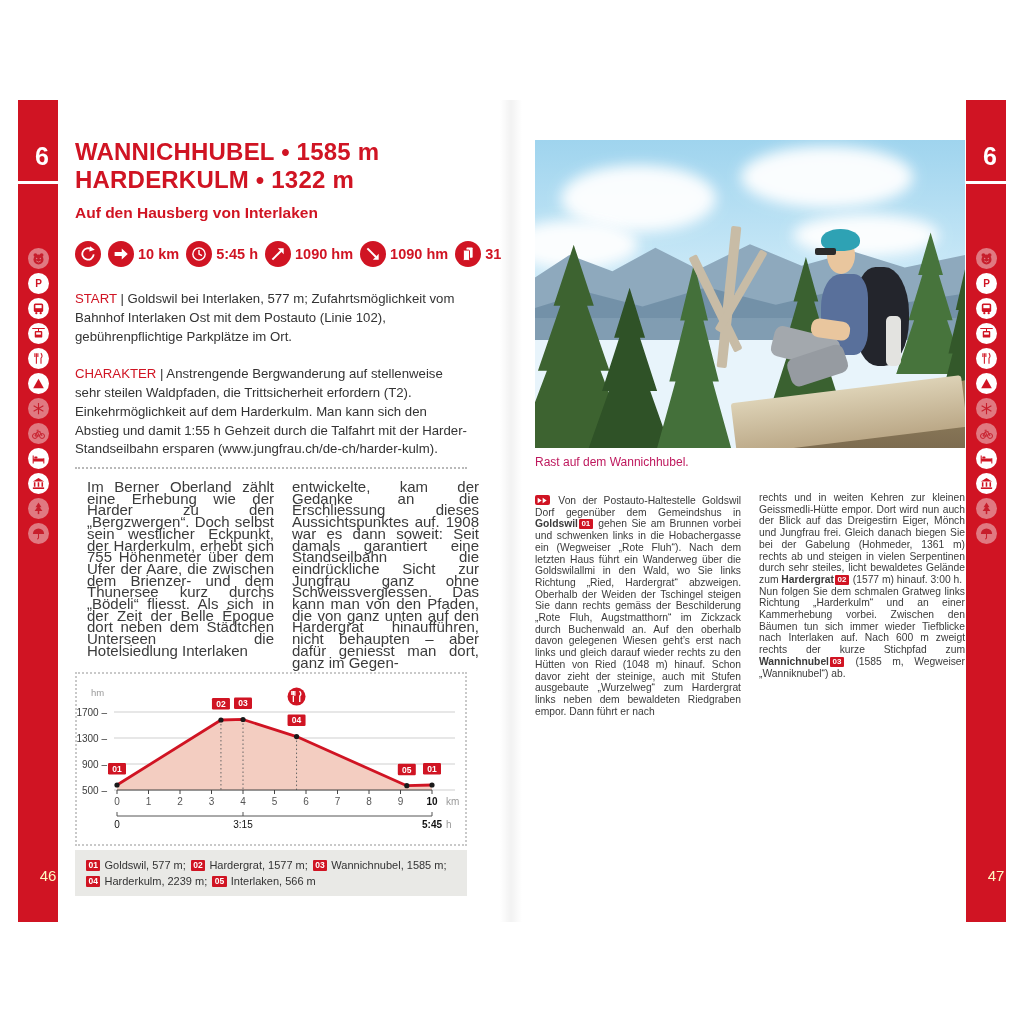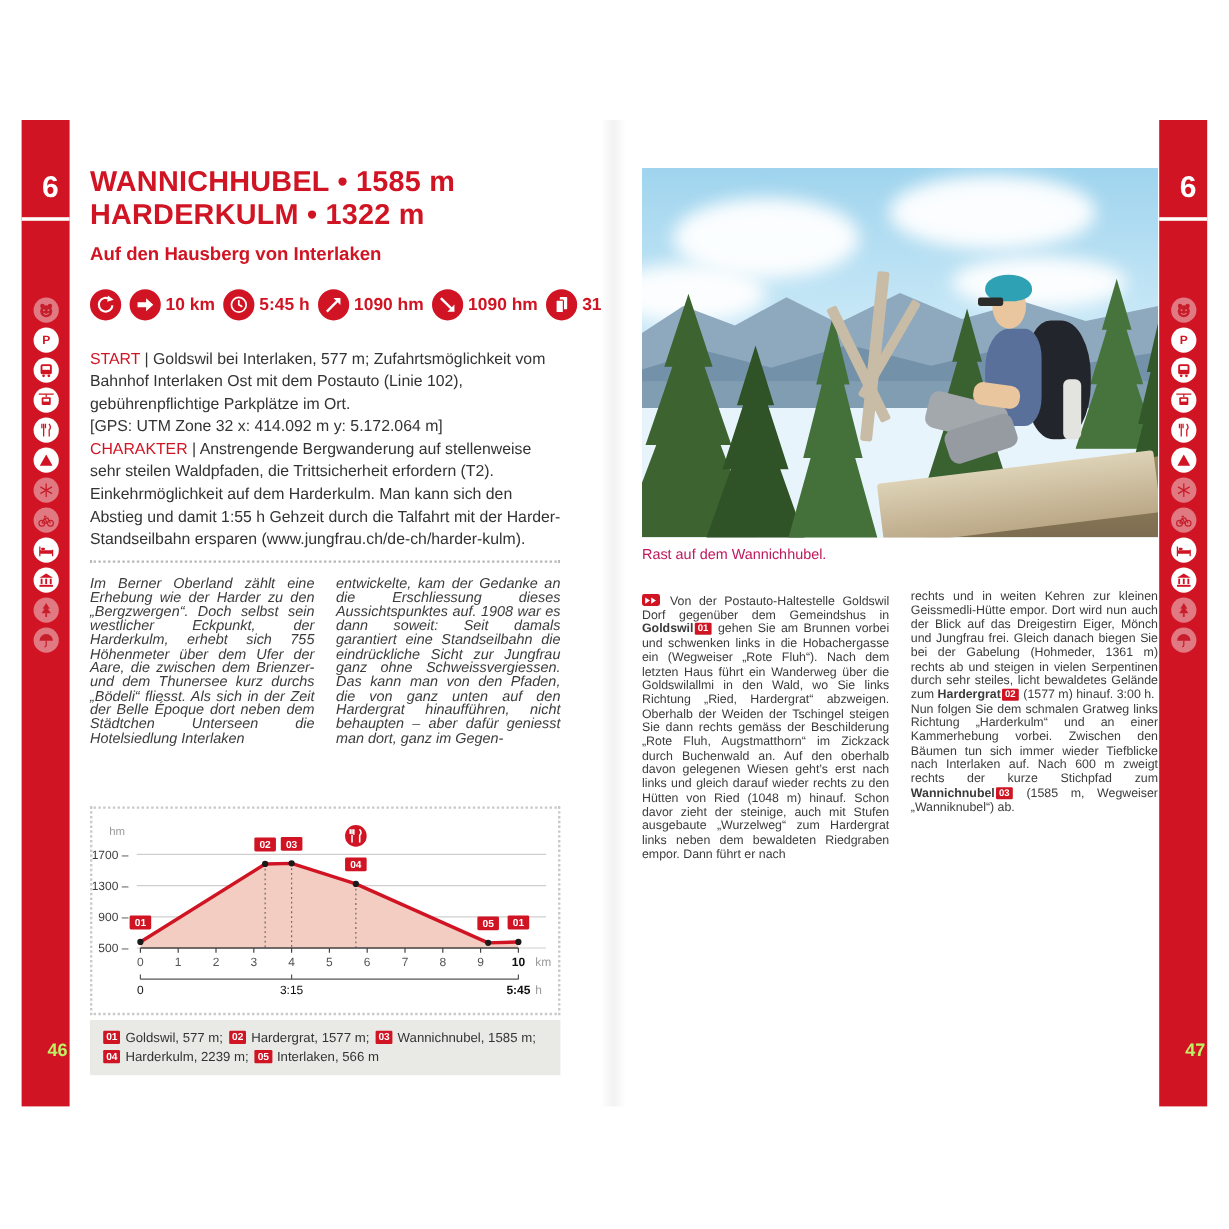--- a/index.html
+++ b/index.html
@@ -7,37 +7,37 @@
   
   .sidebar{position:absolute;top:100px;width:40px;height:822px;background:#d01423;}
   .sb-left{left:18px;} .sb-right{left:966px;}
   .route-num{height:84px;border-bottom:3px solid #fff;color:#fff;font-size:25px;font-weight:bold;
              display:flex;align-items:flex-end;justify-content:flex-end;padding:0 9px 10px 0;box-sizing:border-box;}
   .sb-icons{position:absolute;top:148px;left:0;width:40px;display:flex;flex-direction:column;align-items:center;gap:4px;}
   .sb-ic{width:21px;height:21px;border-radius:50%;display:flex;align-items:center;justify-content:center;}
   .sb-ic svg{width:15px;height:15px;display:block;}
   .sb-ic.active{background:#fff;color:#d01423;--icobg:#fff;}
   .sb-ic.faded{background:#e2858c;color:#c7202e;--icobg:#e2858c;opacity:.9;}
-  .page-num{position:absolute;bottom:38px;left:0;width:60px;text-align:center;color:#bef264;font-size:15px;font-weight:bold;}
+  .page-num{position:absolute;bottom:38px;left:0;width:60px;text-align:center;color:#fef9c3;font-size:15px;}
   .gutter{position:absolute;left:500px;top:100px;width:22px;height:822px;
           background:linear-gradient(to right,rgba(0,0,0,0) 0%,rgba(0,0,0,.05) 50%,rgba(0,0,0,0) 100%);}
   
   .title{position:absolute;left:75px;top:138px;color:#d01423;font-weight:bold;font-size:24px;line-height:28px;letter-spacing:.2px;}
   .subtitle{position:absolute;left:75px;top:204px;color:#d01423;font-size:15.5px;font-weight:bold;}
   .stats{position:absolute;left:75px;top:241px;display:flex;align-items:center;gap:7px;}
   .stat{display:flex;align-items:center;gap:4px;}
   .stat-ic{width:26px;height:26px;border-radius:50%;background:#d01423;color:#fff;--icobg:#d01423;
            display:flex;align-items:center;justify-content:center;}
   .stat-ic svg{width:18px;height:18px;display:block;}
   .stat-label{color:#d01423;font-size:14.5px;font-weight:bold;white-space:nowrap;}
   .infoblock{position:absolute;left:75px;top:290px;width:392px;font-size:13.2px;line-height:18.8px;color:#333;}
   .red{color:#d01423;}
   .dotsep{position:absolute;left:75px;top:467px;width:392px;border-top:2px dotted #b9b9b9;}
   .cols2{position:absolute;display:flex;gap:18px;text-align:justify;}
-  .l-cols{left:75px;top:481px;width:392px;font-size:12px;line-height:11.7px;font-style:italic;}
+  .l-cols{left:87px;top:481px;width:392px;font-size:15px;line-height:11.7px;}
   .l-cols .col{width:187px;}
   .r-cols{left:535px;top:492px;width:430px;font-size:10.3px;line-height:11.7px;}
   .r-cols .col{width:206px;}
   .col p{margin:0;}
   .col p.gap{margin-top:3px;}
   .badge{display:inline-block;background:#d01423;color:#fff;font-weight:bold;font-size:8px;
          line-height:10px;padding:0 2.5px;border-radius:1px;vertical-align:1px;margin:0 1px;}
   .playic{display:inline-block;width:15px;height:10px;background:#d01423;border-radius:2px;
           vertical-align:-1px;margin-right:2px;position:relative;}
   .playic svg{position:absolute;left:1.5px;top:1.5px;width:12px;height:7px;}
@@ -305,21 +305,21 @@
           <rect x="10" y="3.2" width="8.2" height="13.8" rx="1" fill="currentColor"></rect>
           <rect x="5.8" y="6.8" width="8.2" height="13.8" rx="1" fill="currentColor" stroke="var(--icobg,#d01423)" stroke-width="1.3"></rect>
         </svg>
       </span>
       <span class="stat-label">31</span>
     </div>
   </div>
 
 <div class="infoblock">
   <span class="red">START</span><span> | Goldswil bei Interlaken, 577 m; Zufahrtsmöglichkeit vom Bahnhof Interlaken Ost mit dem Postauto (Linie 102), gebührenpflichtige Parkplätze im Ort.</span><br>
-  <span>[GPS: UTM Zone 32  x: 414.092 m  y: 5.172.064 m]</span><br>
+  <br>
   <span class="red">CHARAKTER</span><span> | Anstrengende Bergwanderung auf stellenweise sehr steilen Waldpfaden, die Trittsicherheit erfordern (T2). Einkehrmöglichkeit auf dem Harderkulm. Man kann sich den Abstieg und damit 1:55 h Gehzeit durch die Talfahrt mit der Harder-Standseilbahn ersparen (www.jungfrau.ch/de-ch/harder-kulm).</span>
 </div>
 
 <div class="dotsep"></div>
 
 <div class="cols2 l-cols">
   <div class="col">Im Berner Oberland zählt eine Erhebung wie der Harder zu den „Bergzwergen“. Doch selbst sein westlicher Eckpunkt, der Harderkulm, erhebt sich 755 Höhenmeter über dem Ufer der Aare, die zwischen dem Brienzer- und dem Thunersee kurz durchs „Bödeli“ fliesst. Als sich in der Zeit der Belle Époque dort neben dem Städtchen Unterseen die Hotelsiedlung Interlaken</div>
   <div class="col">entwickelte, kam der Gedanke an die Erschliessung dieses Aussichtspunktes auf. 1908 war es dann soweit: Seit damals garantiert eine Standseilbahn die eindrückliche Sicht zur Jungfrau ganz ohne Schweissvergiessen. Das kann man von den Pfaden, die von ganz unten auf den Hardergrat hinaufführen, nicht behaupten – aber dafür geniesst man dort, ganz im Gegen-</div>
 </div>
 

